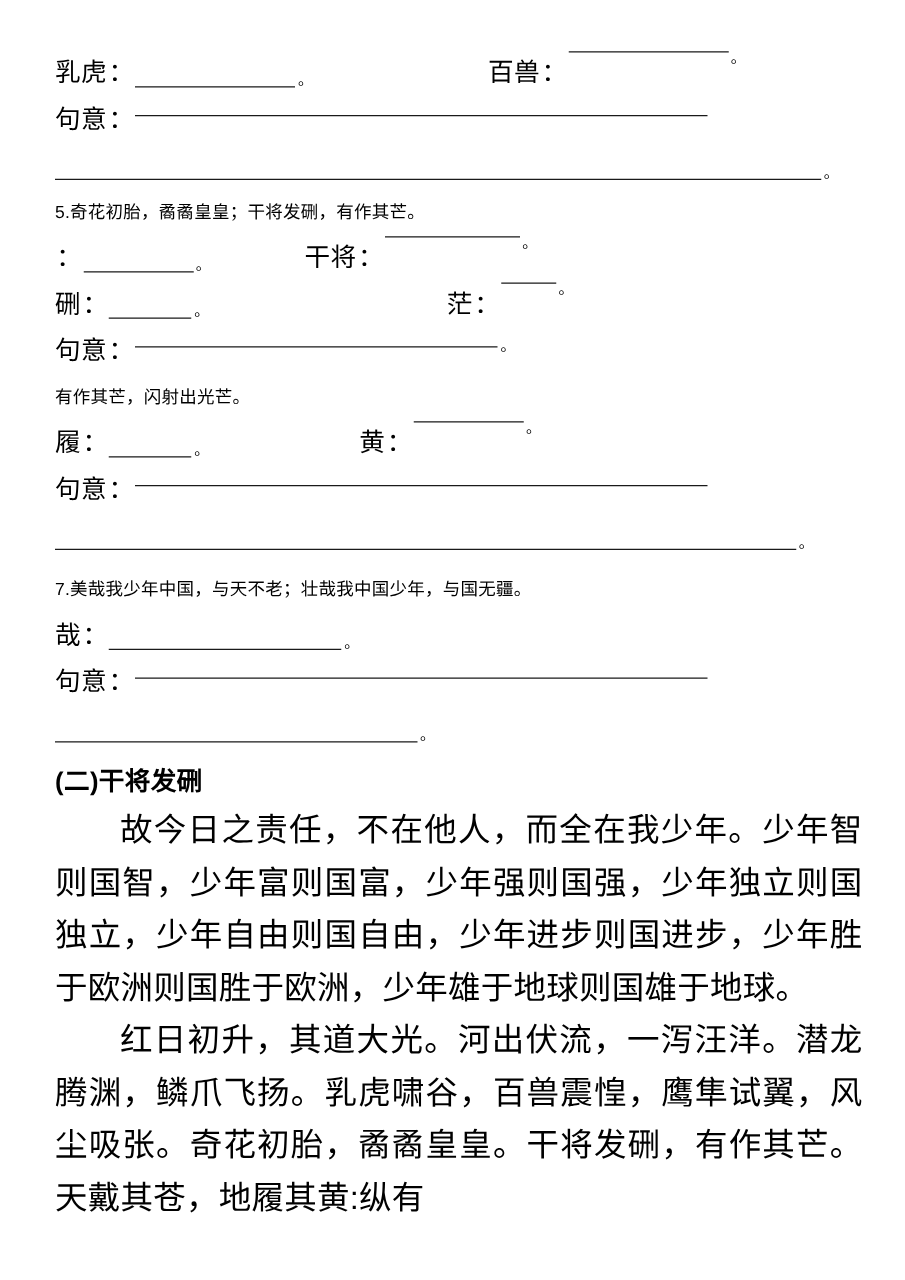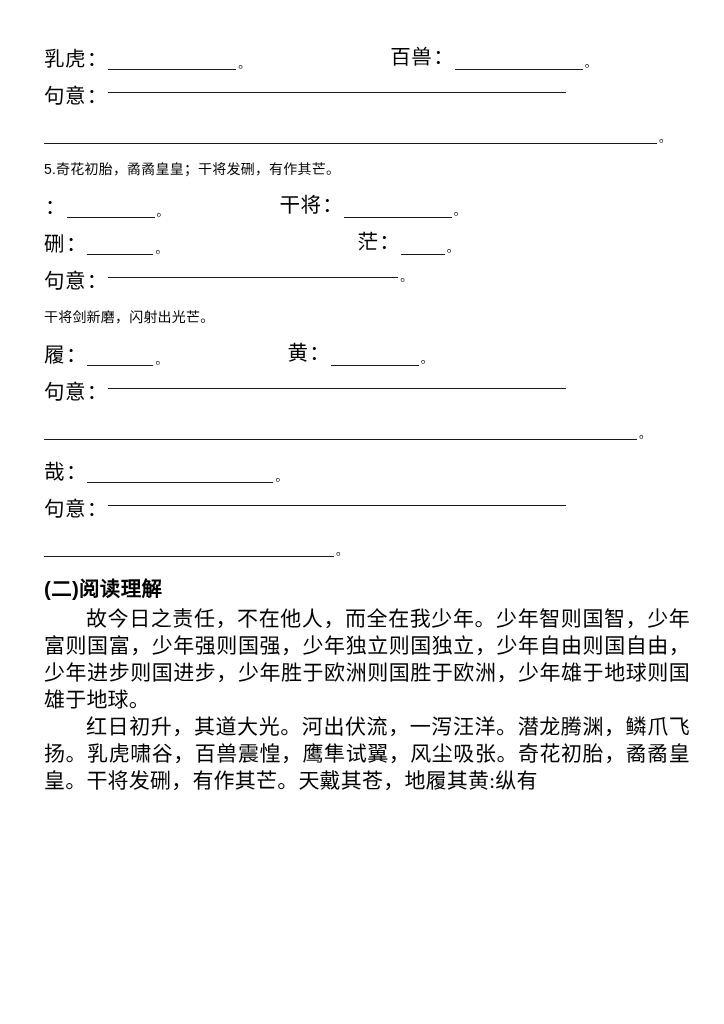--- a/index.html
+++ b/index.html
@@ -54,22 +54,20 @@
     height: 37px;
     line-height: 37px;
     white-space: nowrap;
   }
   .pair > .cell-left {
     display: flex;
     align-items: flex-end;
   }
   .pair > .cell-right {
     display: flex;
-    align-items: flex-end;
-    font-family: Liberation Mono, monospace;
   }
 
   
   .stem {
     font-size: 14px;
     line-height: 37px;
     letter-spacing: 0.2px;
     text-align: justify;
     text-justify: inter-character;
     margin: 0;
@@ -94,28 +92,27 @@
   .sec-head {
     font-size: 20.5px;
     font-weight: bold;
     line-height: 34px;
     margin: 8px 0 0 0;
     letter-spacing: 0.3px;
   }
 
   
   .passage {
-    font-size: 21px;
-    line-height: 27px;
+    font-size: 26px;
+    line-height: 42px;
     letter-spacing: 0.2px;
     text-align: justify;
     text-justify: inter-character;
     margin: 0;
     text-indent: 2em;
-    font-family: Liberation Serif, serif;
   }
   .passage.last { }
 
   .spacer-6 { height: 6px; }
 </style>
 </head>
 <body>
 
 <div class="page">
 
@@ -146,21 +143,21 @@
   </div>
 
   <p class="stem"><span class="stem-num">5.</span><span>奇花初胎，矞矞皇皇；干将发硎，有作其芒。</span></p>
 
   <div class="pair">
     <span class="cell-left">
       <span class="colon">：</span>
       <span class="blank" style="width:88px"></span>
       <span class="period">。</span>
     </span>
-    <span class="cell-right" style="margin-left:111px">
+    <span class="cell-right" style="margin-left:75px">
       <span class="lbl">干将</span>
       <span class="colon">：</span>
       <span class="blank" style="width:108px"></span>
       <span class="period">。</span>
     </span>
   </div>
 
   <div class="pair">
     <span class="cell-left">
       <span class="lbl">硎</span>
@@ -176,21 +173,21 @@
     </span>
   </div>
 
   <div class="meaning-line">
     <span class="lbl">句意</span>
     <span class="colon">：</span>
     <span class="blank" style="width:290px"></span>
     <span class="period">。</span>
   </div>
 
-  <p class="stem">干将剑新磨，闪射出光芒。</p>
+  <p class="stem">有作其芒，闪射出光芒。</p>
 
 
   <div class="pair">
     <span class="cell-left">
       <span class="lbl">履</span>
       <span class="colon">：</span>
       <span class="blank" style="width:66px"></span>
       <span class="period">。</span>
     </span>
     <span class="cell-right" style="margin-left:120px">
@@ -207,20 +204,21 @@
     <span class="blank" style="width:458px"></span>
   </div>
 
   <div class="rule-cont">
     <span class="blank" style="width:593px"></span>
     <span class="period">。</span>
   </div>
 
   <div class="spacer-6"></div>
 
+  <p class="stem"><span class="stem-num">7.</span><span>美哉我少年中国，与天不老；壮哉我中国少年，与国无疆。</span></p>
 
   <div class="pair">
     <span class="cell-left">
       <span class="lbl">哉</span>
       <span class="colon">：</span>
       <span class="blank" style="width:186px"></span>
       <span class="period">。</span>
     </span>
   </div>
 
@@ -228,19 +226,19 @@
     <span class="lbl">句意</span>
     <span class="colon">：</span>
     <span class="blank" style="width:458px"></span>
   </div>
 
   <div class="rule-cont">
     <span class="blank" style="width:290px"></span>
     <span class="period">。</span>
   </div>
 
-  <h2 class="sec-head">(二)阅读理解</h2>
+  <h2 class="sec-head">(二)干将发硎</h2>
 
   <p class="passage">故今日之责任，不在他人，而全在我少年。少年智则国智，少年富则国富，少年强则国强，少年独立则国独立，少年自由则国自由，少年进步则国进步，少年胜于欧洲则国胜于欧洲，少年雄于地球则国雄于地球。</p>
 
   <p class="passage last">红日初升，其道大光。河出伏流，一泻汪洋。潜龙腾渊，鳞爪飞扬。乳虎啸谷，百兽震惶，鹰隼试翼，风尘吸张。奇花初胎，矞矞皇皇。干将发硎，有作其芒。天戴其苍，地履其黄:纵有</p>
 
 </div>
 
 </body></html>

